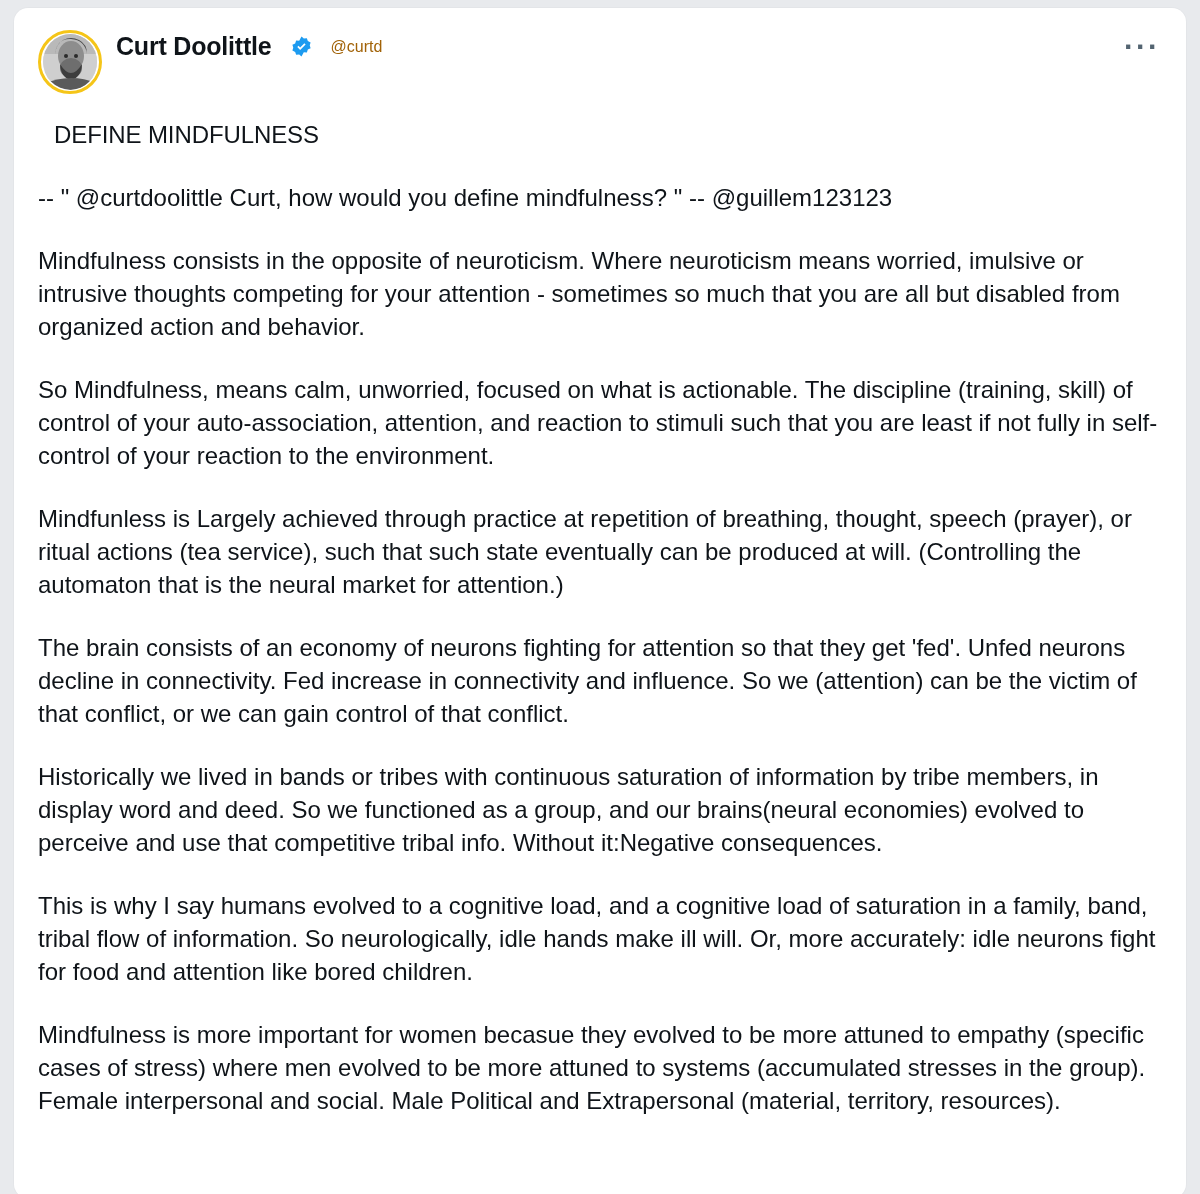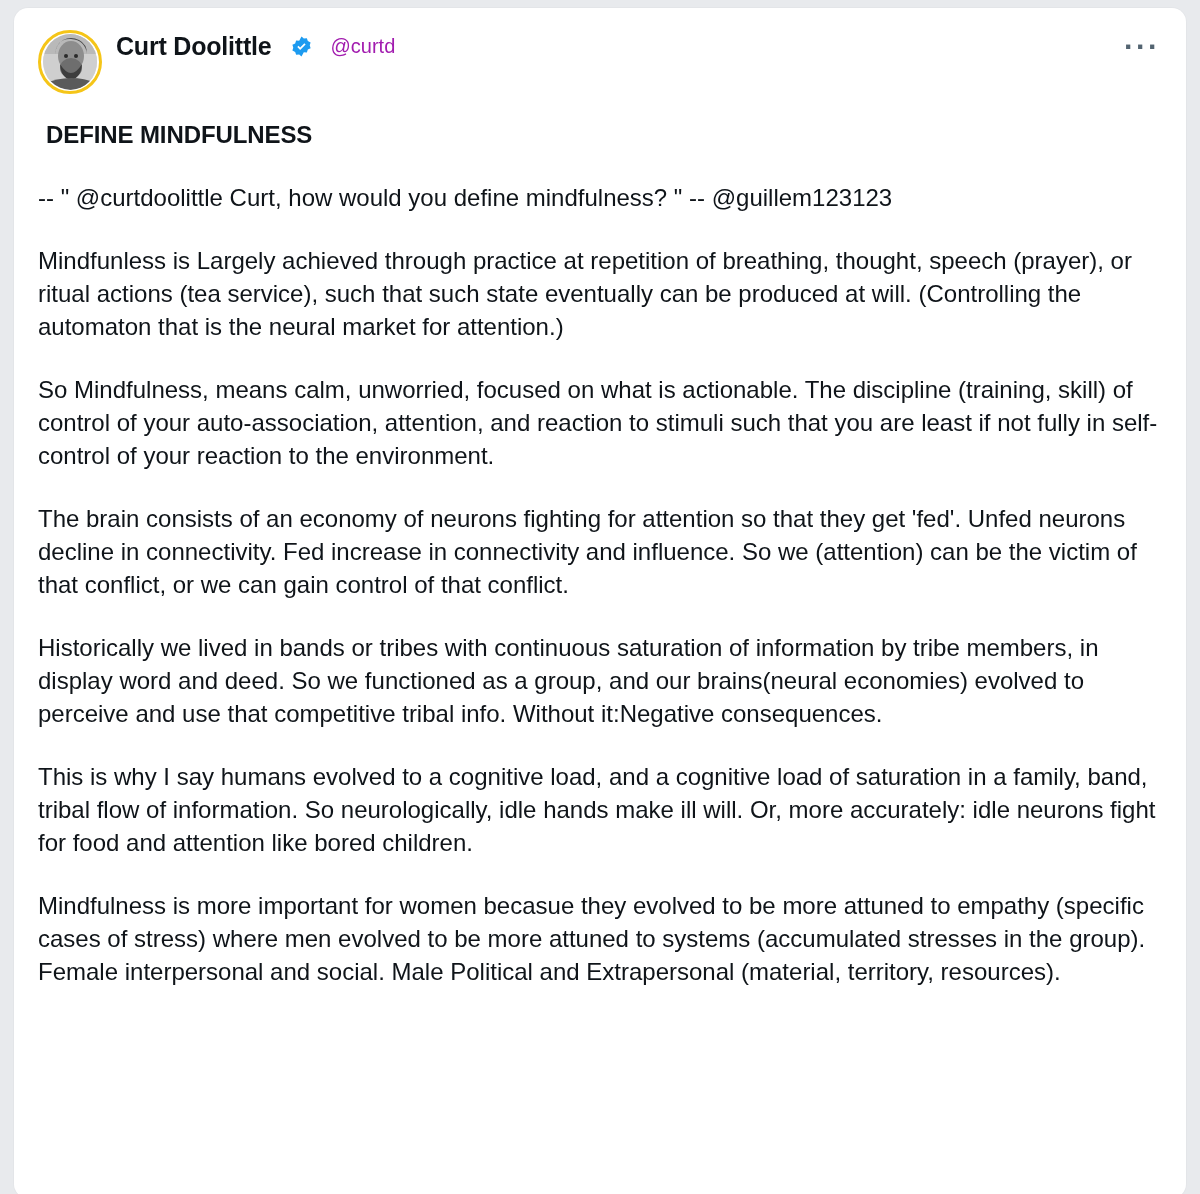--- a/index.html
+++ b/index.html
@@ -70,22 +70,22 @@
     font-weight: bold;
     color: #0f1419;
     letter-spacing: -0.2px;
   }
   .verified {
     width: 23px;
     height: 23px;
     flex: 0 0 auto;
   }
   .handle {
-    font-size: 20px;
-    color: #a21caf;
+    font-size: 16px;
+    color: #a16207;
     font-weight: normal;
   }
   .meta-row {
     display: flex;
     align-items: center;
     gap: 8px;
     margin-top: 2px;
   }
   .timestamp {
     font-size: 21px;
@@ -109,23 +109,23 @@
     user-select: none;
     font-weight: bold;
   }
   .body {
     margin-top: 24px;
     color: #0f1419;
     font-size: 24px;
     line-height: 33px;
   }
   .body .title {
-    font-weight: bold;
+    font-weight: normal;
     font-size: 24px;
-    margin: 0 0 30px 8px;
+    margin: 0 0 30px 16px;
     letter-spacing: -0.1px;
   }
   .body p {
     margin: 0 0 30px 0;
   }
   .body p:last-child { margin-bottom: 16px; }
 </style>
 </head>
 <body>
 
@@ -169,22 +169,23 @@
           <span class="handle">@curtd</span>
         </div>
       </div>
 
       <div class="more-btn">···</div>
     </div>
 
     <div class="body">
       <p class="title">DEFINE MINDFULNESS</p>
       <p>-- " @curtdoolittle Curt, how would you define mindfulness? " -- @guillem123123</p>
+      <p>Mindfulness consists in the opposite of neuroticism. Where neuroticism means worried, imulsive or intrusive thoughts competing for your attention - sometimes so much that you are all but disabled from organized action and behavior.</p>
+      <p>So Mindfulness, means calm, unworried, focused on what is actionable. The discipline (training, skill) of control of your auto-association, attention, and reaction to stimuli such that you are least if not fully in self-control of your reaction to the environment.</p>
       <p>Mindfunless is Largely achieved through practice at repetition of breathing, thought, speech (prayer), or ritual actions (tea service), such that such state eventually can be produced at will. (Controlling the automaton that is the neural market for attention.)</p>
-      <p>So Mindfulness, means calm, unworried, focused on what is actionable. The discipline (training, skill) of control of your auto-association, attention, and reaction to stimuli such that you are least if not fully in self-control of your reaction to the environment.</p>
       <p>The brain consists of an economy of neurons fighting for attention so that they get 'fed'. Unfed neurons decline in connectivity. Fed increase in connectivity and influence. So we (attention) can be the victim of that conflict, or we can gain control of that conflict.</p>
       <p>Historically we lived in bands or tribes with continuous saturation of information by tribe members, in display word and deed. So we functioned as a group, and our brains(neural economies) evolved to perceive and use that competitive tribal info. Without it:Negative consequences.</p>
       <p>This is why I say humans evolved to a cognitive load, and a cognitive load of saturation in a family, band, tribal flow of information. So neurologically, idle hands make ill will. Or, more accurately: idle neurons fight for food and attention like bored children.</p>
       <p>Mindfulness is more important for women becasue they evolved to be more attuned to empathy (specific cases of stress) where men evolved to be more attuned to systems (accumulated stresses in the group). Female interpersonal and social. Male Political and Extrapersonal (material, territory, resources).</p>
     </div>
 
   </div>
 </div>
 
 </body></html>

